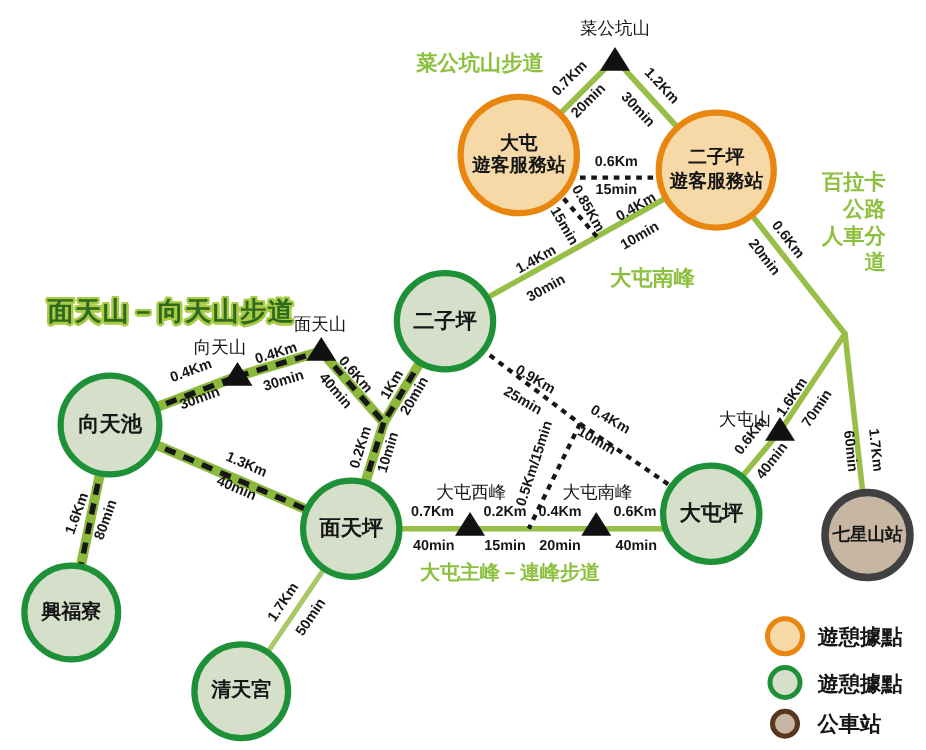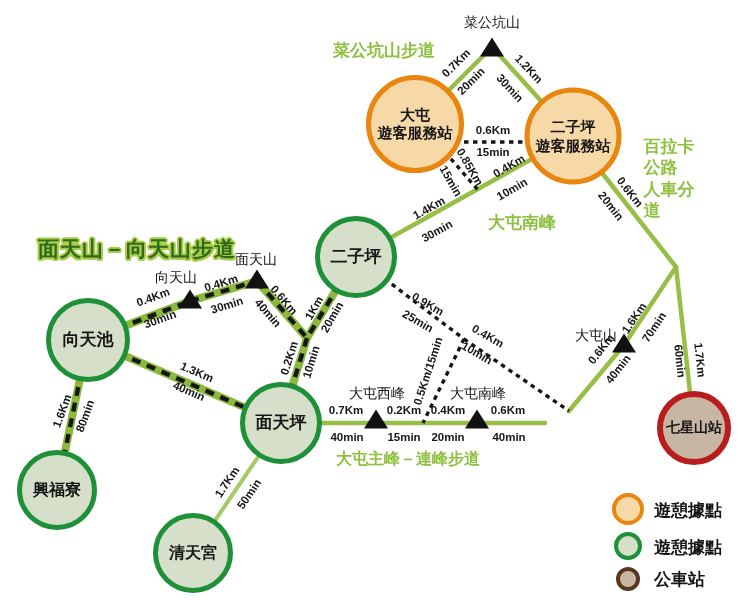--- a/index.html
+++ b/index.html
@@ -9,30 +9,30 @@
   .trail{stroke:#97be46;stroke-width:4.5;stroke-linecap:round;}
   .trail-light{stroke:#a8c965;stroke-width:4;stroke-linecap:round;}
   .road{stroke:#161616;stroke-width:3.4;stroke-dasharray:4.5 4.5;stroke-linecap:butt;}
   .combo-base{stroke:#8cb93c;stroke-width:8;stroke-linecap:round;}
   .combo-dash{stroke:#161616;stroke-width:4.4;stroke-dasharray:9 7;stroke-linecap:butt;}
   .node{position:absolute;transform:translate(-50%,-50%);border-radius:50%;
         display:flex;align-items:center;justify-content:center;box-sizing:border-box;}
   .node .lbl{white-space:pre-line;text-align:center;font-weight:bold;color:#161616;line-height:1.22;}
   .node.service{background:#f7d9a8;border:5px solid #e8860f;}
   .node.rest{background:#d6dfc9;border:5px solid #1d9038;}
-  .node.bus{background:#c7b7a2;border:6px solid #b91c1c;}
+  .node.bus{background:#c7b7a2;border:6px solid #404040;}
   .peak-tri{position:absolute;width:0;height:0;transform:translate(-50%,-50%);
             border-left:12px solid transparent;border-right:12px solid transparent;
             border-bottom:19px solid #111;}
   .peak-lbl{position:absolute;transform:translate(-50%,-50%);font-size:14px;font-weight:normal;
             color:#161616;white-space:nowrap;}
   .elabel{position:absolute;font-size:11.5px;font-weight:bold;color:#161616;white-space:nowrap;
           transform:translate(-50%,-50%) rotate(var(--r,0deg));}
   .tname{position:absolute;transform:translate(-50%,-50%);font-weight:bold;color:#8dc03f;
-         font-size:17px;white-space:pre-line;text-align:left;line-height:1.25;}
+         font-size:17px;white-space:pre-line;text-align:right;line-height:1.25;}
   .maintitle{position:absolute;transform:translate(-50%,-50%);font-size:21px;font-weight:bold;
          color:#2d6a1e;white-space:nowrap;letter-spacing:1px;
          text-shadow:-2px 0 0 #a9cb45,2px 0 0 #a9cb45,0 -2px 0 #a9cb45,0 2px 0 #a9cb45,
                      -1.5px -1.5px 0 #a9cb45,1.5px -1.5px 0 #a9cb45,-1.5px 1.5px 0 #a9cb45,1.5px 1.5px 0 #a9cb45;}
   .legend-dot{position:absolute;transform:translate(-50%,-50%);border-radius:50%;box-sizing:border-box;}
   .legend-dot.service{width:32px;height:32px;background:#f7d9a8;border:4.5px solid #e8860f;}
   .legend-dot.rest{width:28px;height:28px;background:#d6dfc9;border:4px solid #1d9038;}
   .legend-dot.bus{width:24px;height:24px;background:#c7b7a2;border:4.5px solid #59371e;}
   .legend-lbl{position:absolute;transform:translate(0,-50%);font-size:17px;font-weight:bold;color:#161616;white-space:nowrap;}
 </style>
@@ -84,20 +84,23 @@
 遊客服務站</span>
     </div>
   <div class="node rest" style="left:356px;top:257px;width:82px;height:82px">
     <span class="lbl" style="font-size:17px">二子坪</span>
     </div>
   <div class="node rest" style="left:88px;top:340px;width:84px;height:84px">
     <span class="lbl" style="font-size:17px">向天池</span>
     </div>
   <div class="node rest" style="left:281px;top:423px;width:82px;height:82px">
     <span class="lbl" style="font-size:17px">面天坪</span>
+    </div>
+  <div class="node rest" style="left:569px;top:411px;width:82px;height:82px">
+    <span class="lbl" style="font-size:17px">大屯坪</span>
     </div>
   <div class="node rest" style="left:57px;top:490px;width:80px;height:80px">
     <span class="lbl" style="font-size:16px">興福寮</span>
     </div>
   <div class="node rest" style="left:193px;top:553px;width:80px;height:80px">
     <span class="lbl" style="font-size:16px">清天宮</span>
     </div>
   <div class="node bus" style="left:694px;top:428px;width:74px;height:74px">
     <span class="lbl" style="font-size:14px">七星山站</span>
     </div>

